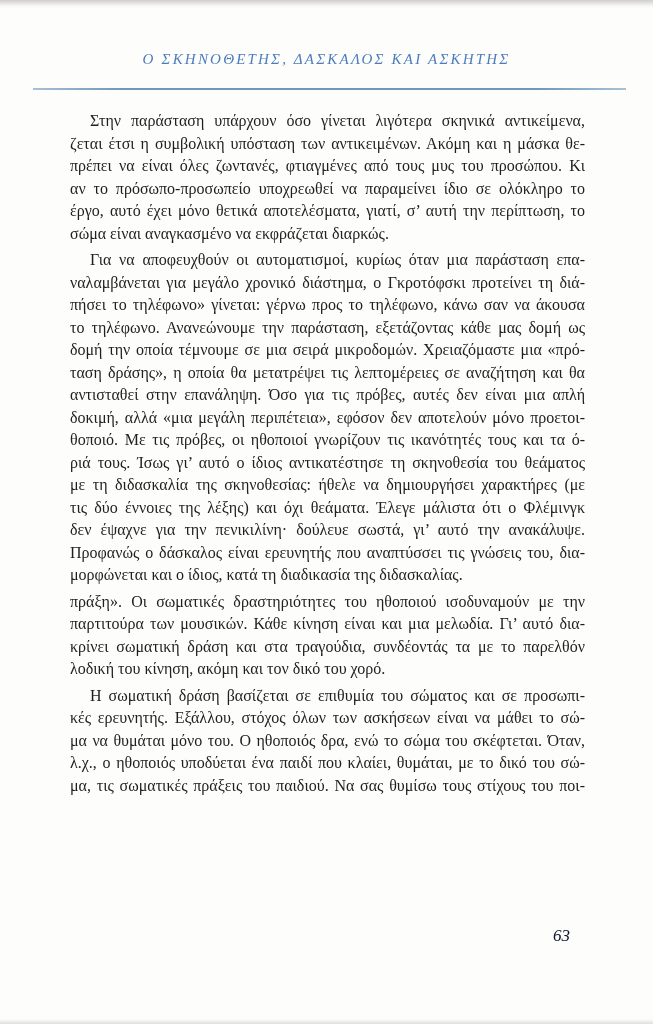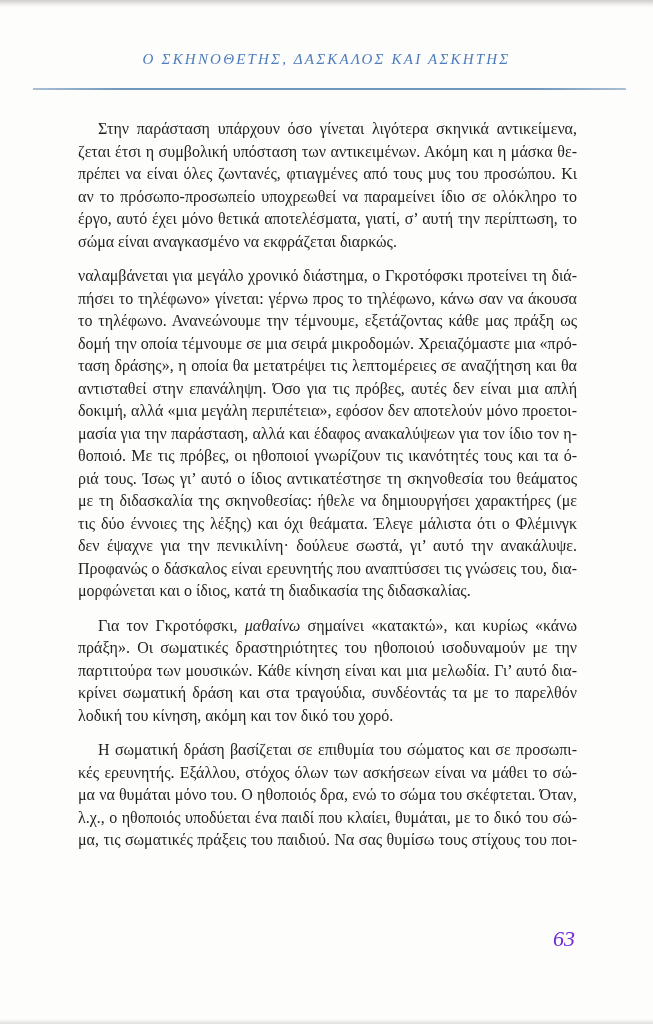--- a/index.html
+++ b/index.html
@@ -33,33 +33,33 @@
   .header-rule {
     position: absolute; top: 88px; left: 33px; right: 27px; height: 2px;
     background: linear-gradient(to right, #aabfd2, var(--rule-blue, #7097bd) 15%, var(--rule-blue, #7097bd) 85%, #abc1d4);
   }
   .text-block {
     position: absolute; top: 106px; left: 66px; width: 523px;
     font-size: 16px;
     line-height: 22.5px;
     color: var(--text-color, #211f1d);
   }
-  .para { margin: 12px; }
+  .para { margin: 4px; }
   .line {
     text-align: justify;
     text-align-last: justify;
   }
   .line.first { text-indent: 20px; }
   .line.lastline { text-align-last: left; }
   .italic { font-style: italic; }
   .page-number {
     position: absolute; top: 926px; left: 553px;
-    font-size: 22px;
+    font-size: 17px;
     font-style: italic;
-    color: #6d28d9;
+    color: #0f172a;
   }
 </style>
 </head>
 <body>
 
 <div class="page">
   <div class="scan-edge-top"></div>
 
   <div class="running-header">Ο ΣΚΗΝΟΘΕΤΗΣ, ΔΑΣΚΑΛΟΣ ΚΑΙ ΑΣΚΗΤΗΣ</div>
 
@@ -68,38 +68,37 @@
   <div class="text-block">
       <div class="para">
         <div class="line first">Στην παράσταση υπάρχουν όσο γίνεται λιγότερα σκηνικά αντικείμενα,</div>
         <div class="line">ζεται έτσι η συμβολική υπόσταση των αντικειμένων. Ακόμη και η μάσκα θε-</div>
         <div class="line">πρέπει να είναι όλες ζωντανές, φτιαγμένες από τους μυς του προσώπου. Κι</div>
         <div class="line">αν το πρόσωπο-προσωπείο υποχρεωθεί να παραμείνει ίδιο σε ολόκληρο το</div>
         <div class="line">έργο, αυτό έχει μόνο θετικά αποτελέσματα, γιατί, σ’ αυτή την περίπτωση, το</div>
         <div class="line lastline">σώμα είναι αναγκασμένο να εκφράζεται διαρκώς.</div>
       </div>
       <div class="para">
+        <div class="line first">Για να αποφευχθούν οι αυτοματισμοί, κυρίως όταν μια παράσταση επα-</div>
         <div class="line">ναλαμβάνεται για μεγάλο χρονικό διάστημα, ο Γκροτόφσκι προτείνει τη διά-</div>
         <div class="line">πήσει το τηλέφωνο» γίνεται: γέρνω προς το τηλέφωνο, κάνω σαν να άκουσα</div>
-        <div class="line">το τηλέφωνο. Ανανεώνουμε την τέμνουμε, εξετάζοντας κάθε μας πράξη ως</div>
+        <div class="line">το τηλέφωνο. Ανανεώνουμε την παράσταση, εξετάζοντας κάθε μας δομή ως</div>
         <div class="line">δομή την οποία τέμνουμε σε μια σειρά μικροδομών. Χρειαζόμαστε μια «πρό-</div>
         <div class="line">ταση δράσης», η οποία θα μετατρέψει τις λεπτομέρειες σε αναζήτηση και θα</div>
         <div class="line">αντισταθεί στην επανάληψη. Όσο για τις πρόβες, αυτές δεν είναι μια απλή</div>
         <div class="line">δοκιμή, αλλά «μια μεγάλη περιπέτεια», εφόσον δεν αποτελούν μόνο προετοι-</div>
-        <div class="line">μασία για την παράσταση, αλλά και έδαφος ανακαλύψεων για τον ίδιο τον η-</div>
         <div class="line">θοποιό. Με τις πρόβες, οι ηθοποιοί γνωρίζουν τις ικανότητές τους και τα ό-</div>
         <div class="line">ριά τους. Ίσως γι’ αυτό ο ίδιος αντικατέστησε τη σκηνοθεσία του θεάματος</div>
         <div class="line">με τη διδασκαλία της σκηνοθεσίας: ήθελε να δημιουργήσει χαρακτήρες (με</div>
         <div class="line">τις δύο έννοιες της λέξης) και όχι θεάματα. Έλεγε μάλιστα ότι ο Φλέμινγκ</div>
         <div class="line">δεν έψαχνε για την πενικιλίνη· δούλευε σωστά, γι’ αυτό την ανακάλυψε.</div>
         <div class="line">Προφανώς ο δάσκαλος είναι ερευνητής που αναπτύσσει τις γνώσεις του, δια-</div>
         <div class="line lastline">μορφώνεται και ο ίδιος, κατά τη διαδικασία της διδασκαλίας.</div>
       </div>
       <div class="para">
-        <div class="line first">Για τον Γκροτόφσκι, <span class="italic">μαθαίνω</span> σημαίνει «κατακτώ», και κυρίως «κάνω</div>
         <div class="line">πράξη». Οι σωματικές δραστηριότητες του ηθοποιού ισοδυναμούν με την</div>
         <div class="line">παρτιτούρα των μουσικών. Κάθε κίνηση είναι και μια μελωδία. Γι’ αυτό δια-</div>
         <div class="line">κρίνει σωματική δράση και στα τραγούδια, συνδέοντάς τα με το παρελθόν</div>
         <div class="line lastline">λοδική του κίνηση, ακόμη και τον δικό του χορό.</div>
       </div>
       <div class="para">
         <div class="line first">Η σωματική δράση βασίζεται σε επιθυμία του σώματος και σε προσωπι-</div>
         <div class="line">κές ερευνητής. Εξάλλου, στόχος όλων των ασκήσεων είναι να μάθει το σώ-</div>
         <div class="line">μα να θυμάται μόνο του. Ο ηθοποιός δρα, ενώ το σώμα του σκέφτεται. Όταν,</div>
         <div class="line">λ.χ., ο ηθοποιός υποδύεται ένα παιδί που κλαίει, θυμάται, με το δικό του σώ-</div>

